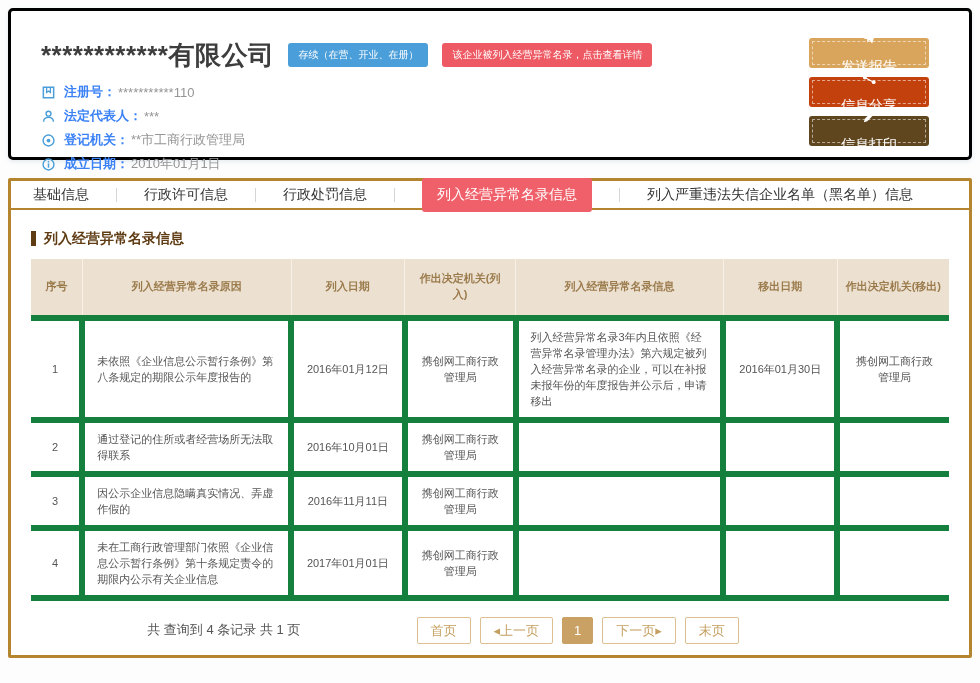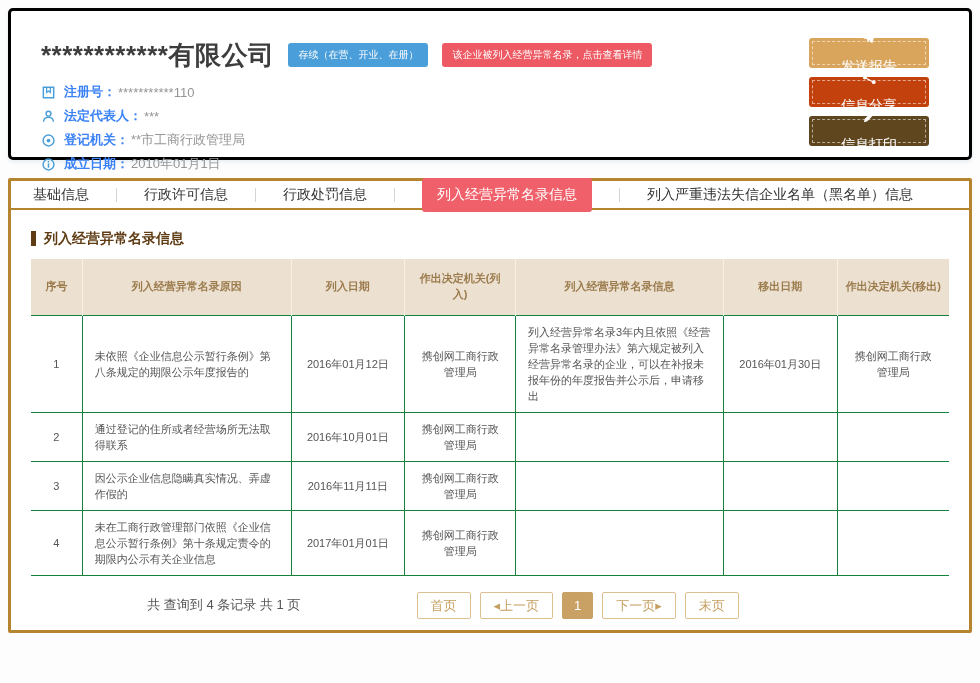--- a/index.html
+++ b/index.html
@@ -120,21 +120,21 @@
     background: #ece0d1;
     color: #9b7b4c;
     font-weight: bold;
     padding: 12px 8px;
     line-height: 1.45;
     border-right: 1px solid #f7f1e7;
     text-align: center;
   }
   th:last-child { border-right: none; }
   td {
-    border: 1px solid #15803d;
+    border: 6px solid #15803d;
     color: #555;
     padding: 8px 12px;
     line-height: 1.46;
     text-align: center;
     vertical-align: middle;
     word-break: break-all;
   }
   td.reason { text-align: left; }
   tr td:first-child { border-left: none; }
   tr td:last-child { border-right: none; }

